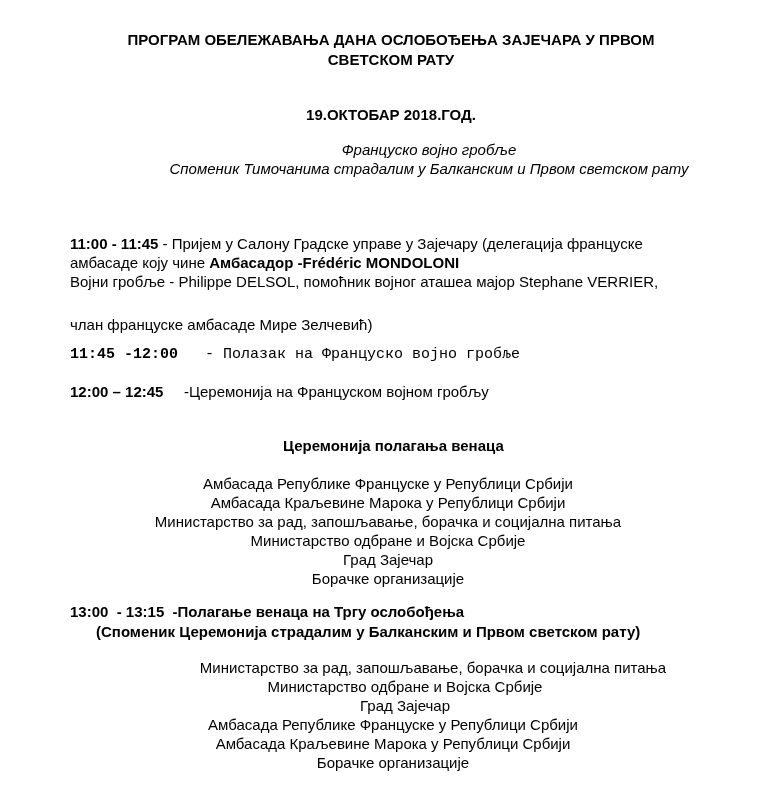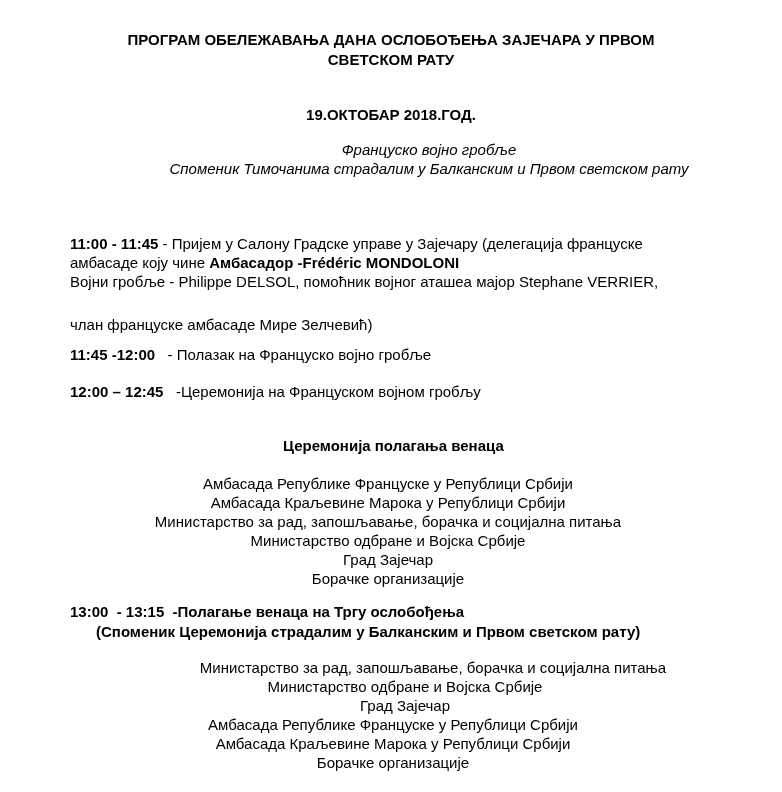--- a/index.html
+++ b/index.html
@@ -26,26 +26,26 @@
 
   <div class="abs t" style="top:235px;">
     <span class="b">11:00 -  11:45</span><span> - Пријем у Салону Градске управе у Зајечару  (делегација француске</span>
   </div>
   <div class="abs t" style="top:254px;">
     <span>амбасаде коју чине  </span><span class="b">Амбасадор -Frédéric MONDOLONI</span>
   </div>
   <div class="abs t" style="top:273px;">Војни гробље - Philippe DELSOL, помоћник војног аташеа мајор Stephane VERRIER,</div>
   <div class="abs t" style="top:292px;margin-top:24px;">члан француске амбасаде Мире Зелчевић)</div>
 
-  <div class="abs t" style="top:346px;">
+  <div class="abs t" style="top:346px;font-family:Liberation Mono, monospace;">
     <span class="b">11:45  -12:00</span><span style="white-space:pre;">   - Полазак на Француско војно гробље</span>
   </div>
 
   <div class="abs t" style="top:383px;">
-    <span class="b">12:00 – 12:45</span><span style="white-space:pre;">   -Церемонија на Француском војном гробљу</span>
+    <span class="b">12:00 – 12:45</span><span style="white-space:pre;padding-left:8px;">   -Церемонија на Француском војном гробљу</span>
   </div>
 
   <div class="abs b" style="top:437px;left:247px;margin-left:36px;">Церемонија полагања венаца</div>
 
   <div class="abs" style="top:474px;left:0;width:782px;text-align:center;transform:translateX(-3px);">
     <div style="line-height:19px;">Амбасада Републике Француске у Републици Србији</div>
     <div style="line-height:19px;">Амбасада Краљевине Марока у Републици Србији</div>
     <div style="line-height:19px;">Министарство за рад, запошљавање, борачка и социјална питања</div>
     <div style="line-height:19px;">Министарство одбране и Војска Србије</div>
     <div style="line-height:19px;">Град Зајечар</div>

